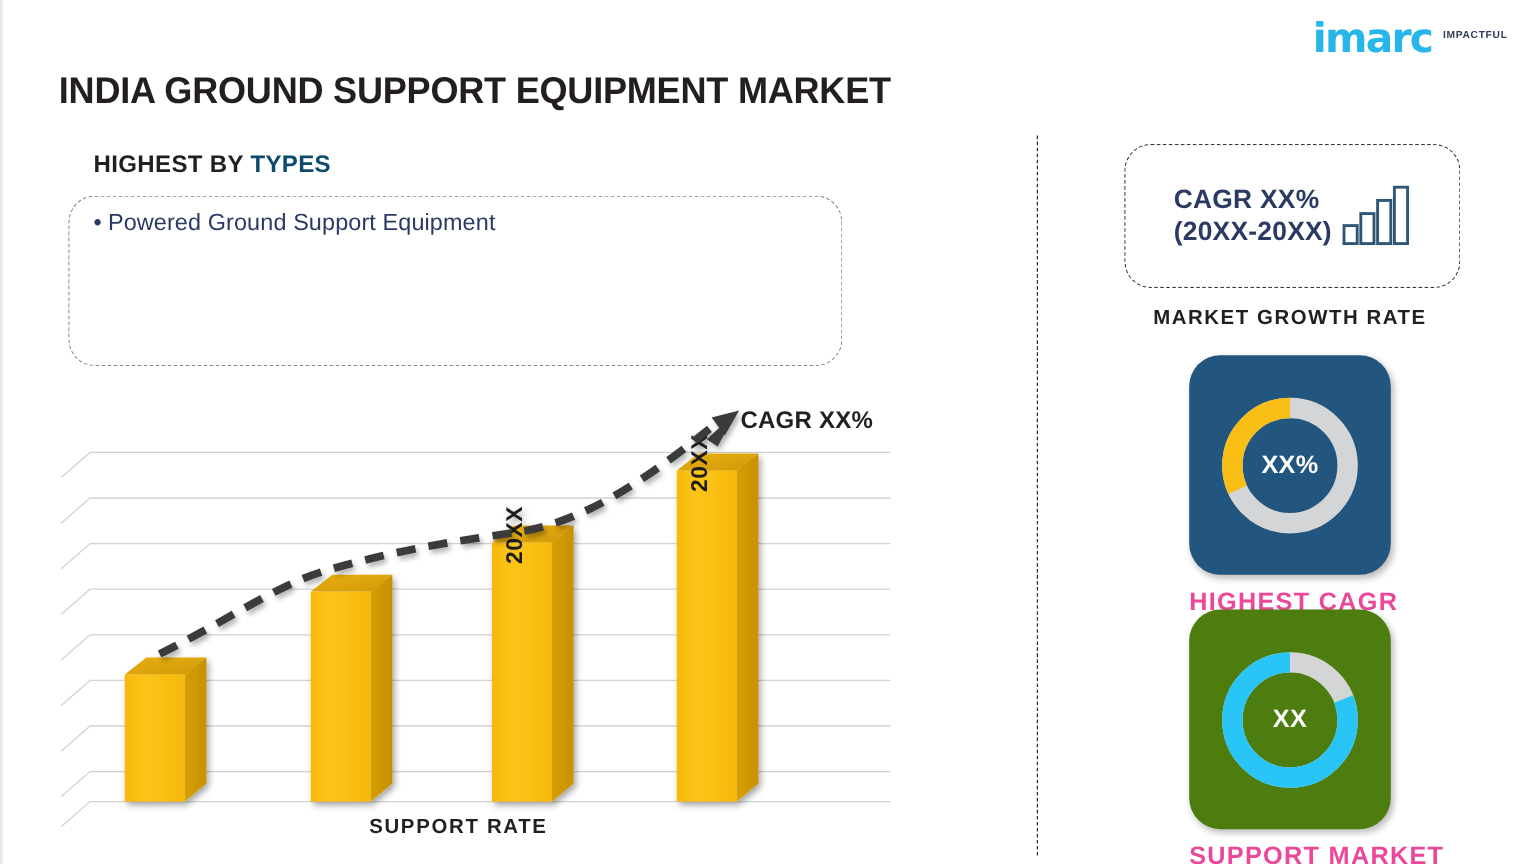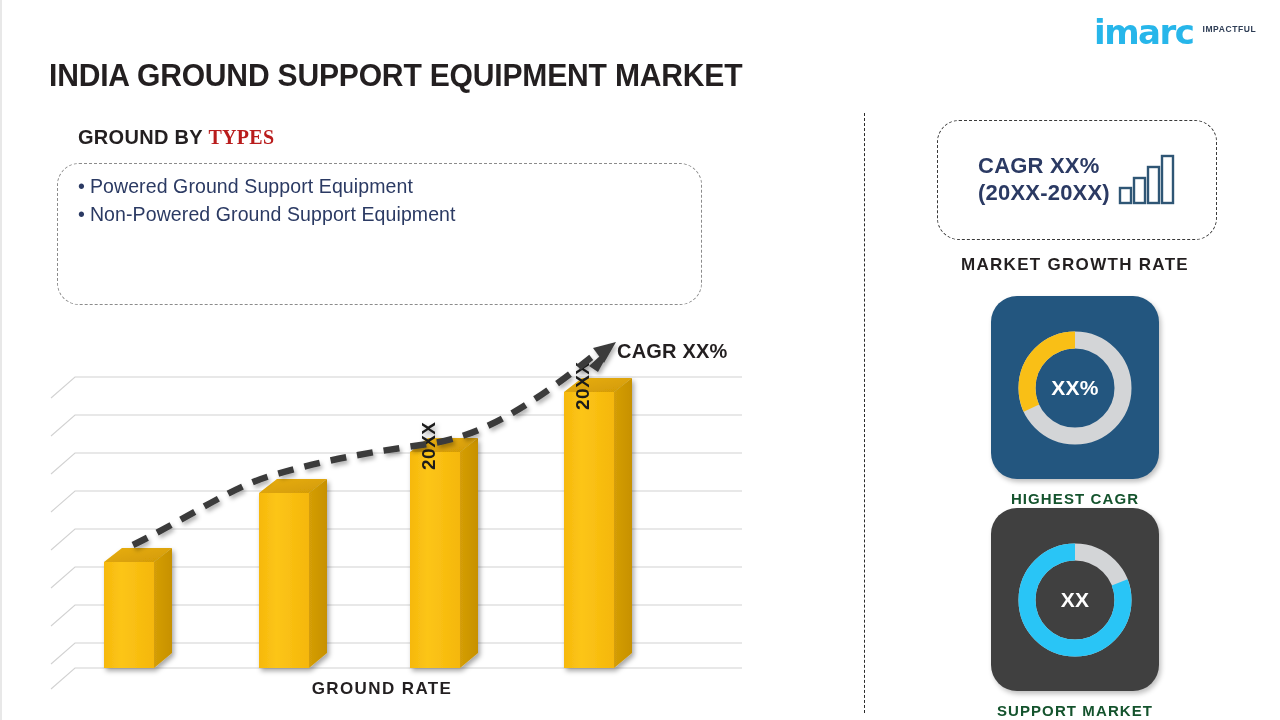--- a/index.html
+++ b/index.html
@@ -21,21 +21,21 @@
   #logo .tag span{font-size:8.5px;font-weight:700;color:#2e3d55;letter-spacing:.6px;}
 
   
   #title{position:absolute;left:47px;top:58px;font-size:31px;font-weight:700;color:#231f20;
     letter-spacing:-.2px;white-space:nowrap;font-family:"Liberation Sans", sans-serif;
     transform:scaleX(.97);transform-origin:left center;}
 
   
   #breakup-heading{position:absolute;left:76px;top:126px;font-size:20px;font-weight:700;
      color:#231f20;letter-spacing:.3px;}
-  #breakup-heading .hl{color:#b91c1c;font-family:Liberation Serif, serif;}
+  #breakup-heading .hl{color:#0c4a6e;}
   #breakup-box{position:absolute;left:55px;top:163px;width:645px;height:142px;
      border:1.6px dashed #8c8c8c;border-radius:22px;box-sizing:border-box;}
   #breakup-list{position:absolute;left:76px;top:172px;width:610px;}
   #breakup-list .item{font-size:19.5px;font-weight:400;color:#2b3a63;line-height:1.45;
      letter-spacing:.1px;white-space:nowrap;}
   #breakup-list .item .dot{margin-right:5px;}
 
   
   #chart{position:absolute;left:46px;top:330px;width:710px;height:380px;}
   #chart svg{display:block;}
@@ -54,22 +54,22 @@
      display:flex;align-items:center;justify-content:center;gap:6px;padding:0 10px;}
   #cagr-text{font-size:22px;font-weight:700;color:#2b3a63;line-height:1.22;letter-spacing:.2px;
      white-space:nowrap;}
   #cagr-icon{flex:0 0 auto;margin-left:2px;}
   #cagr-card-label{position:absolute;left:863px;top:255px;width:420px;text-align:center;
      font-size:17px;font-weight:700;color:#231f20;letter-spacing:1.3px;}
 
   .stat{position:absolute;width:168px;}
   .stat .card{width:168px;height:183px;border-radius:26px;
      box-shadow:2px 3px 5px rgba(0,0,0,.25);display:flex;align-items:center;justify-content:center;}
-  .stat .caption{margin-top:11px;text-align:center;font-size:15px;font-weight:700;
-     color:#14532d;letter-spacing:1.1px;white-space:nowrap;}
+  .stat .caption{margin-top:11px;text-align:center;font-size:21px;font-weight:700;
+     color:#ec4899;letter-spacing:1.1px;white-space:nowrap;}
   #stat-highest{left:989px;top:296px;}
   #stat-largest{left:989px;top:508px;}
   .donut{position:relative;width:130px;height:130px;}
   .donut .val{position:absolute;inset:0;display:flex;align-items:center;justify-content:center;
      color:#ffffff;font-size:21px;font-weight:700;letter-spacing:.3px;}
 </style>
 </head>
 <body>
 
 <div id="page">
@@ -79,29 +79,26 @@
     <div class="bar"></div>
     <div class="tag">
       <span>IMPACTFUL</span>
       <span>EQUIPMENT</span>
     </div>
   </div>
 
   <div id="title">INDIA GROUND SUPPORT EQUIPMENT MARKET</div>
 
   <div id="breakup-heading">
-    <span>GROUND BY </span><span class="hl">TYPES</span>
+    <span>HIGHEST BY </span><span class="hl">TYPES</span>
   </div>
   <div id="breakup-box"></div>
   <div id="breakup-list">
     <div class="item">
       <span class="dot">•</span><span>Powered Ground Support Equipment</span>
-    </div>
-    <div class="item">
-      <span class="dot">•</span><span>Non-Powered Ground Support Equipment</span>
     </div>
   </div>
 
   <div id="chart">
     <svg width="710" height="380" viewBox="0 0 710 380">
       <defs>
         <linearGradient id="barFront" x1="0" y1="0" x2="1" y2="0">
           <stop offset="0%" stop-color="#f6b80d"></stop>
           <stop offset="35%" stop-color="#fcc516"></stop>
           <stop offset="100%" stop-color="#f5b70c"></stop>
@@ -164,21 +161,21 @@
       </g>
 
       <g filter="url(#lineShadow)">
         <path d="M85 215 C 140 188, 182 158, 222 146 C 290 126, 340 120, 386 113 C 440 104, 490 70, 545 26" fill="none" stroke="#3b3b3b" stroke-width="6.5" stroke-dasharray="16 11" stroke-linecap="butt"></path>
         <polygon points="541,36 566,13 550,42" fill="#3b3b3b"></polygon>
         <polygon points="545,18 568,12 556,33" fill="#3b3b3b"></polygon>
       </g>
     </svg>
   </div>
   <div id="cagr-arrow-label">CAGR XX%</div>
-  <div id="chart-caption">GROUND RATE</div>
+  <div id="chart-caption">SUPPORT RATE</div>
 
   <div id="divider"></div>
 
   <div id="cagr-card">
     <div id="cagr-text">
       <div>CAGR XX%</div>
       <div>(20XX-20XX)</div>
     </div>
     <svg id="cagr-icon" width="58" height="52" viewBox="0 0 58 52">
       <g fill="#ffffff" stroke="#2f5675" stroke-width="2.4">
@@ -198,21 +195,21 @@
           <circle cx="65" cy="65" r="48" fill="none" stroke="#d3d5d7" stroke-width="17"></circle>
           <circle cx="65" cy="65" r="48" fill="none" stroke="#f9bf16" stroke-width="17" stroke-dasharray="96.5 205.1" stroke-dashoffset="96.5" transform="rotate(-90 65 65)"></circle>
         </svg>
         <div class="val">XX%</div>
       </div>
     </div>
     <div class="caption">HIGHEST CAGR</div>
   </div>
 
   <div class="stat" id="stat-largest">
-    <div class="card" style="background:#404040">
+    <div class="card" style="background:#4d7c0f">
       <div class="donut">
         <svg width="130" height="130" viewBox="0 0 130 130">
           <circle cx="65" cy="65" r="48" fill="none" stroke="#d3d5d7" stroke-width="17"></circle>
           <circle cx="65" cy="65" r="48" fill="none" stroke="#29c5f6" stroke-width="17" stroke-dasharray="244.3 57.3" stroke-dashoffset="-57.3" transform="rotate(-90 65 65)"></circle>
         </svg>
         <div class="val">XX</div>
       </div>
     </div>
     <div class="caption">SUPPORT MARKET</div>
   </div>

